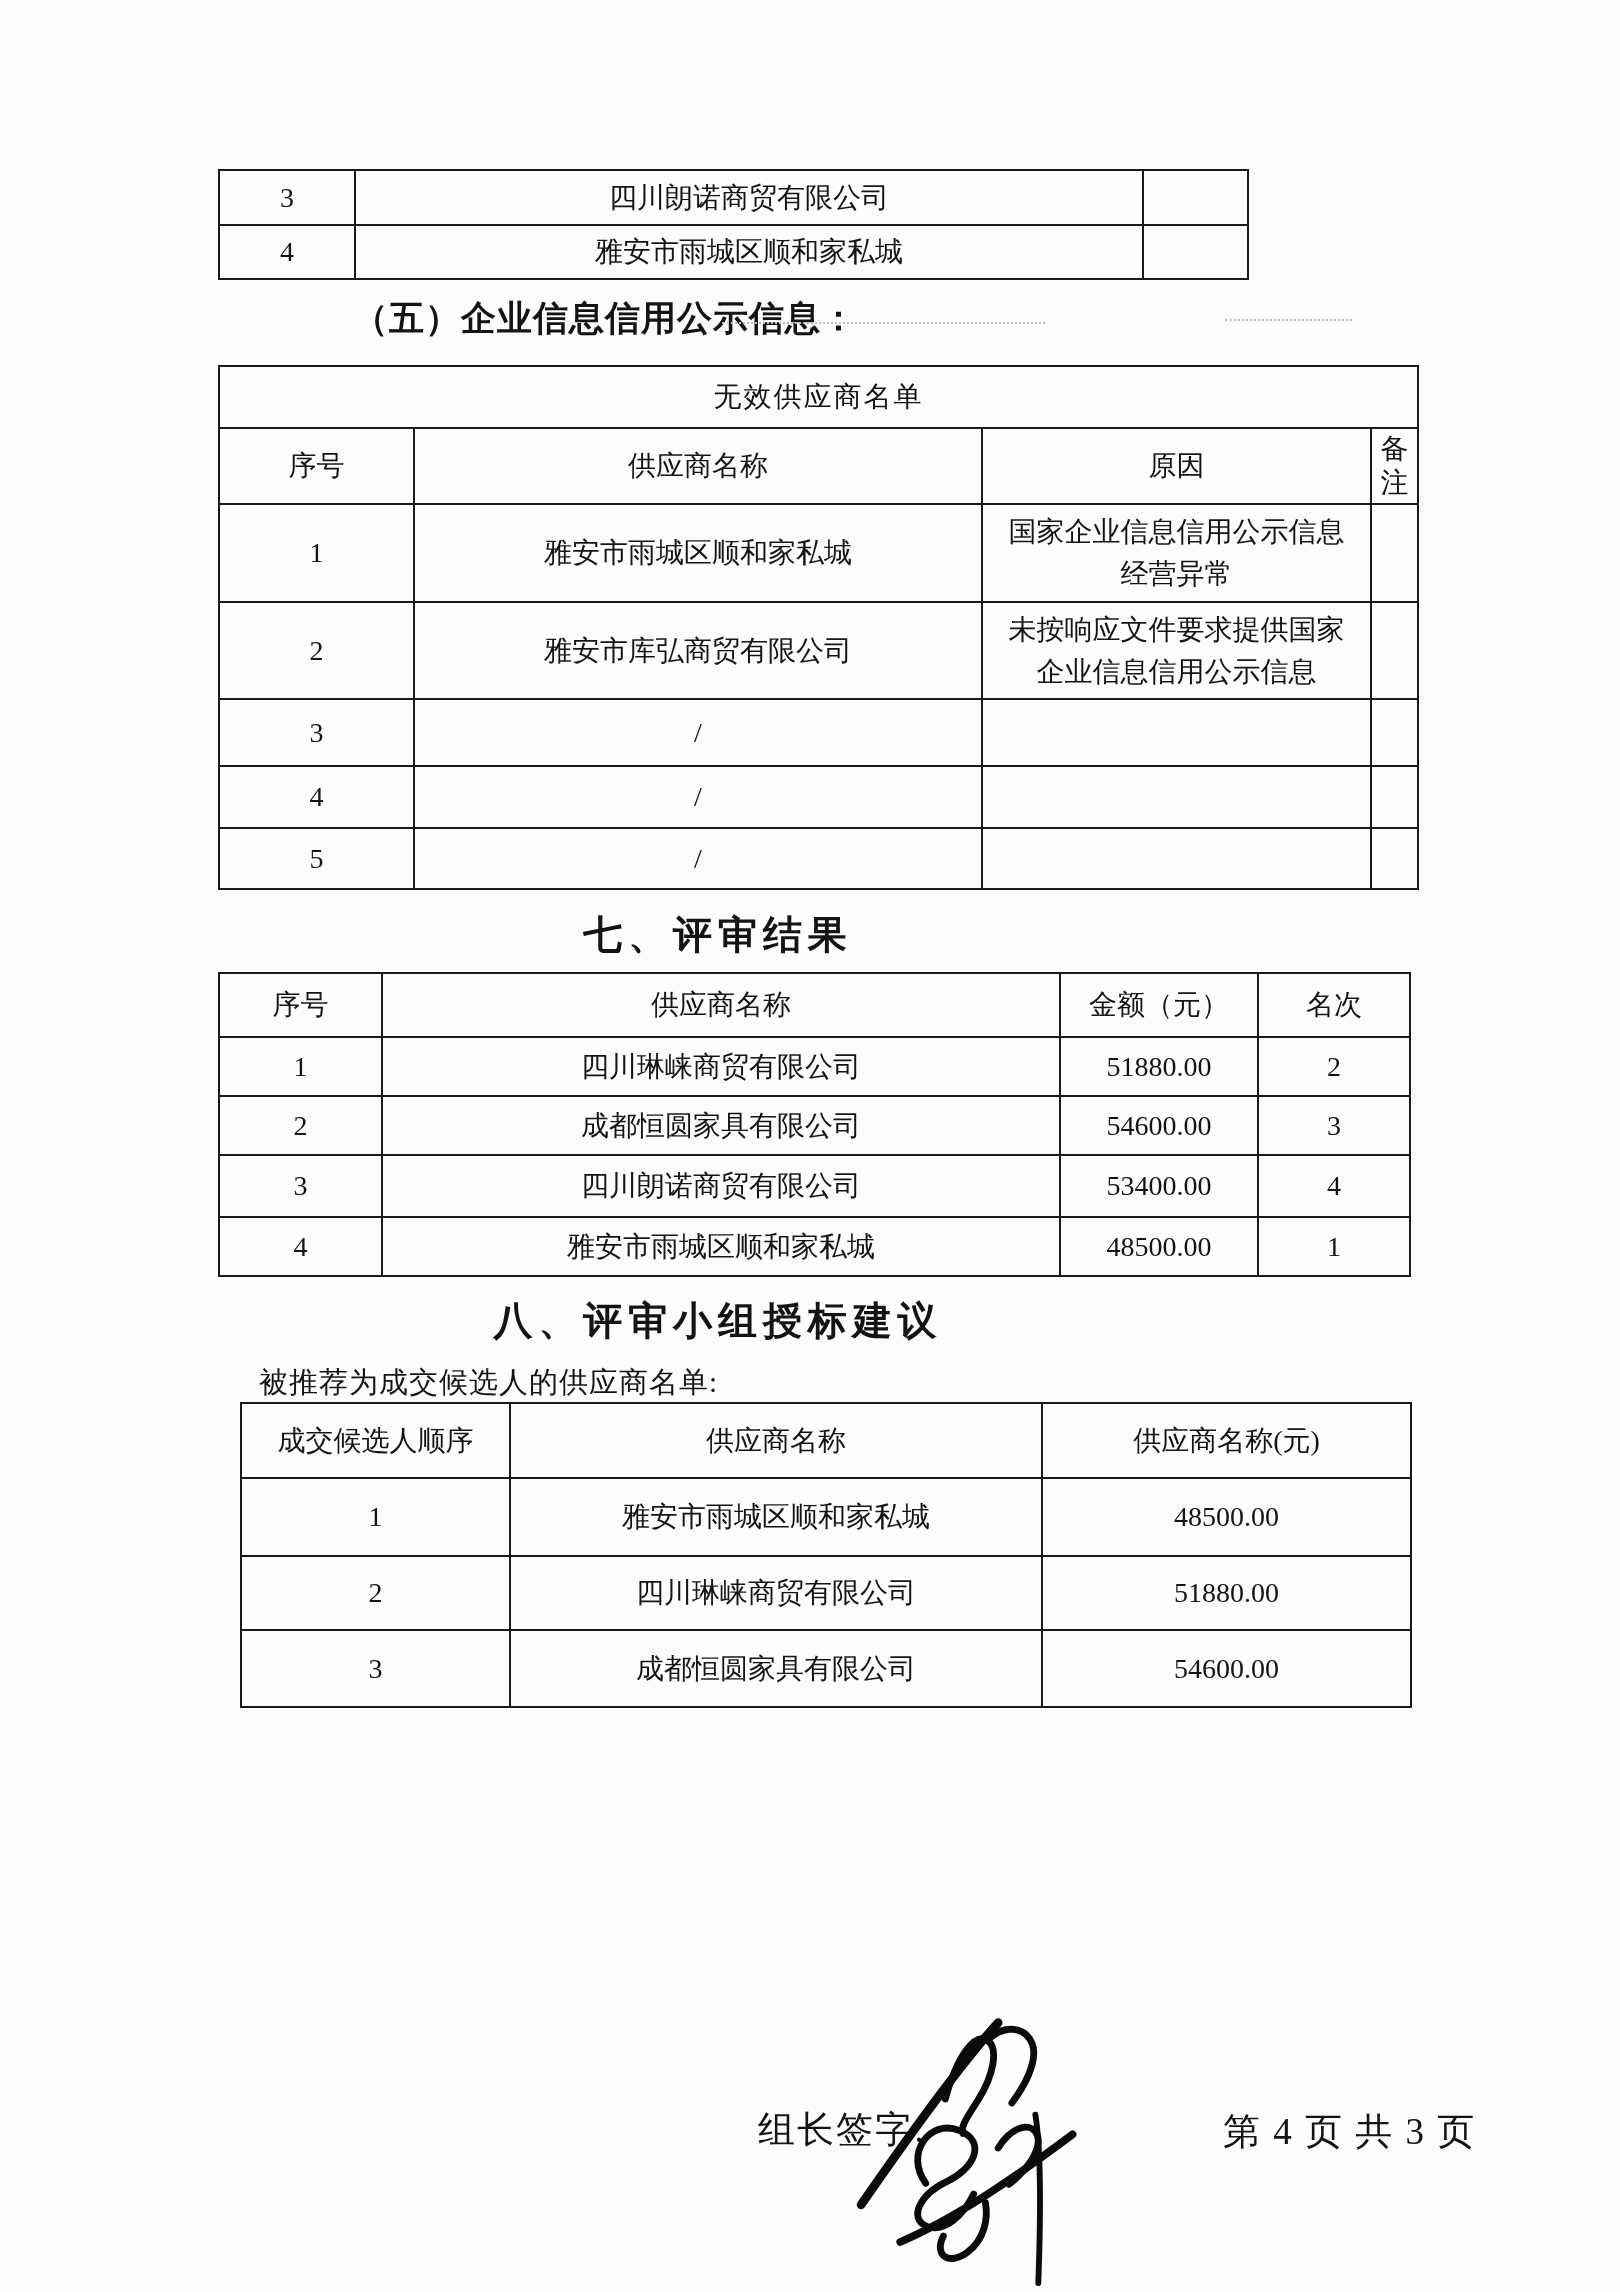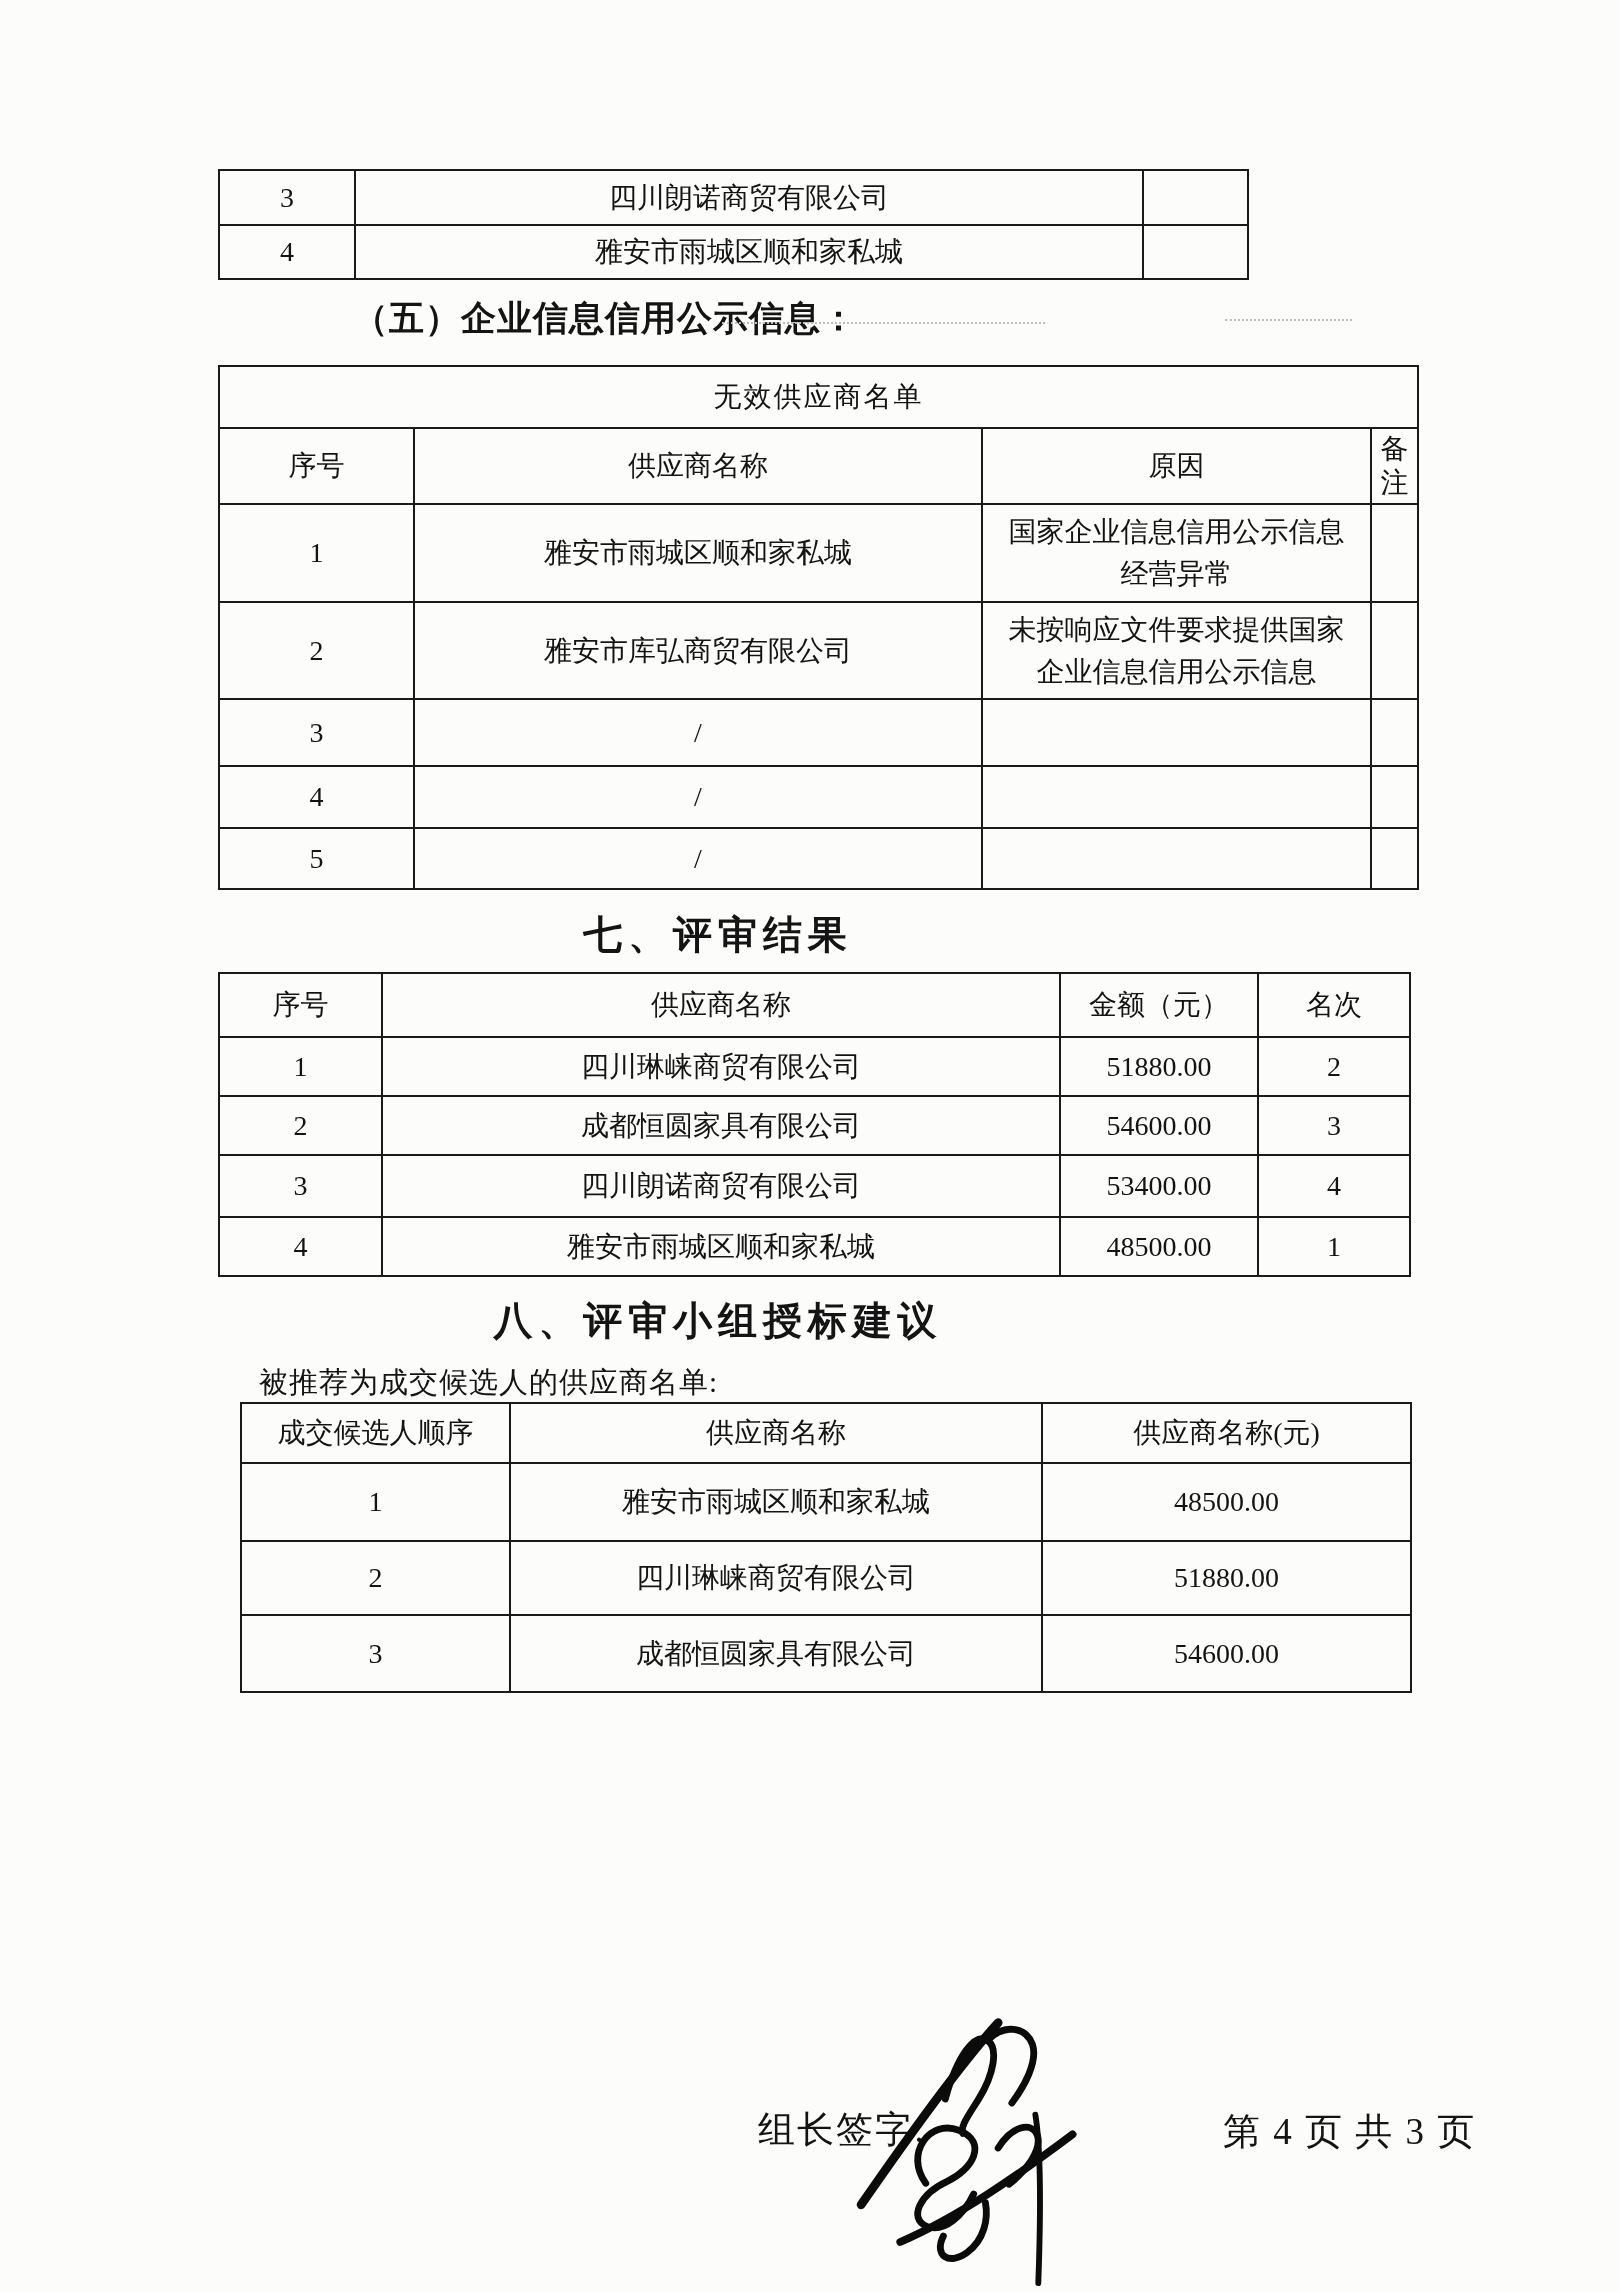--- a/index.html
+++ b/index.html
@@ -165,21 +165,21 @@
 
   <div class="abs h-sans heading-big" style="left:0px; top:1294px;">八、评审小组授标建议</div>
 
   <table class="doc abs" style="left:240px; top:1402px; width:1169px;">
     <colgroup>
         <col style="width:269px">
         <col style="width:532px">
         <col style="width:369px">
       </colgroup>
     <tbody>
-        <tr style="height:60px">
+        <tr style="height:75px">
       <td>成交候选人顺序</td>
       <td>供应商名称</td>
       <td>供应商名称(元)</td>
     </tr>
     <tr style="height:78px">
       <td>1</td>
       <td>雅安市雨城区顺和家私城</td>
       <td>48500.00</td>
     </tr>
     <tr style="height:74px">

